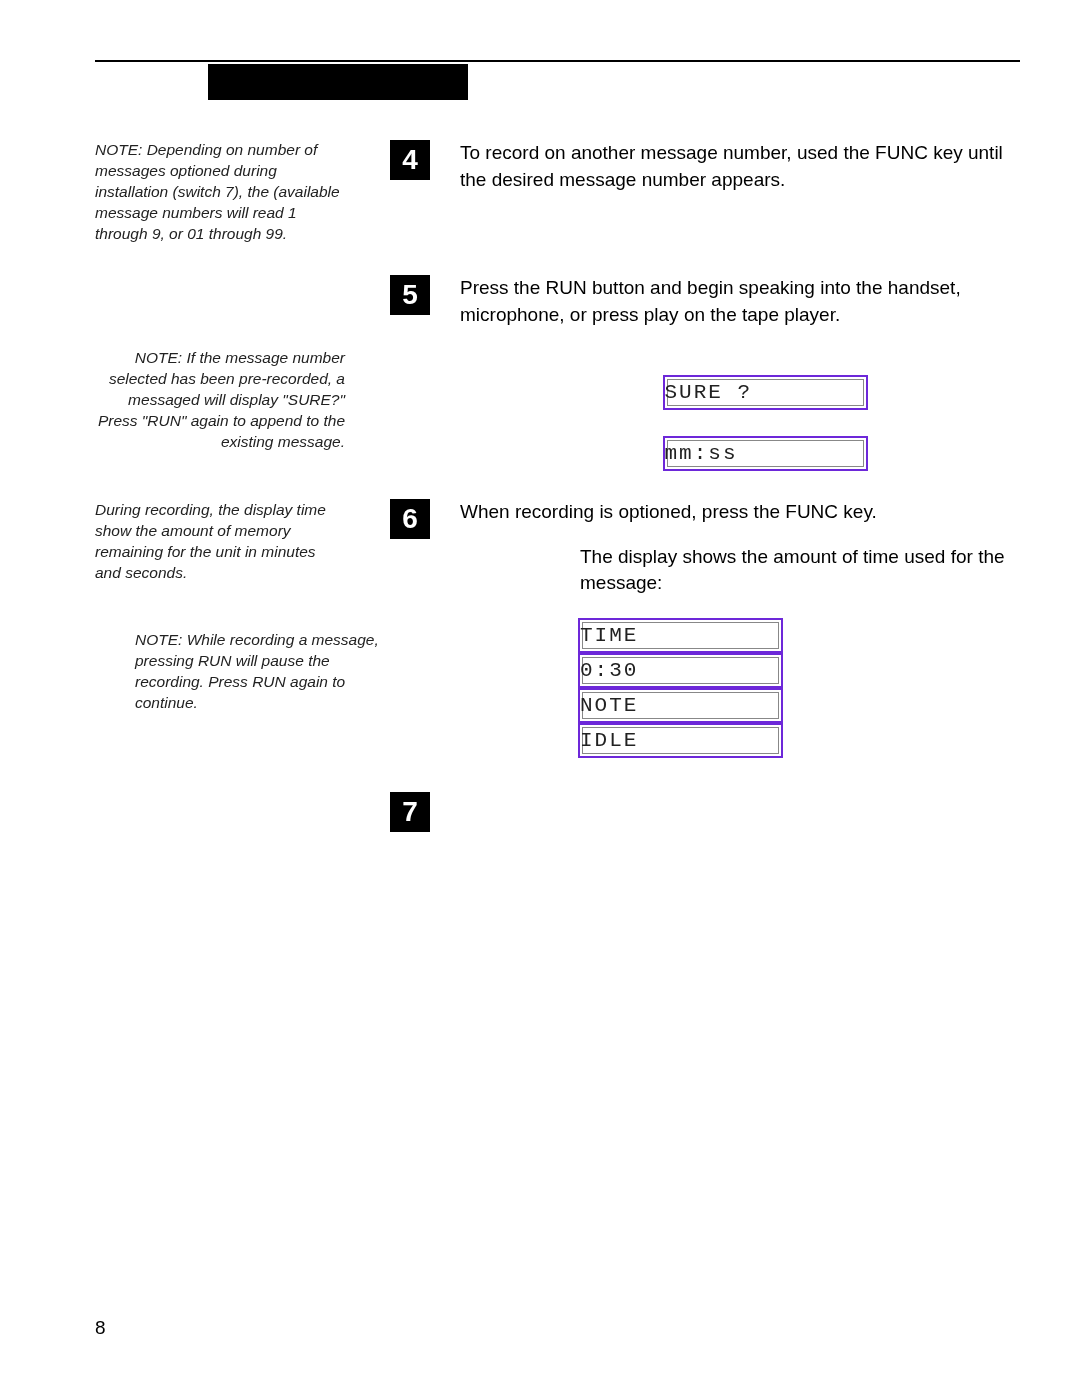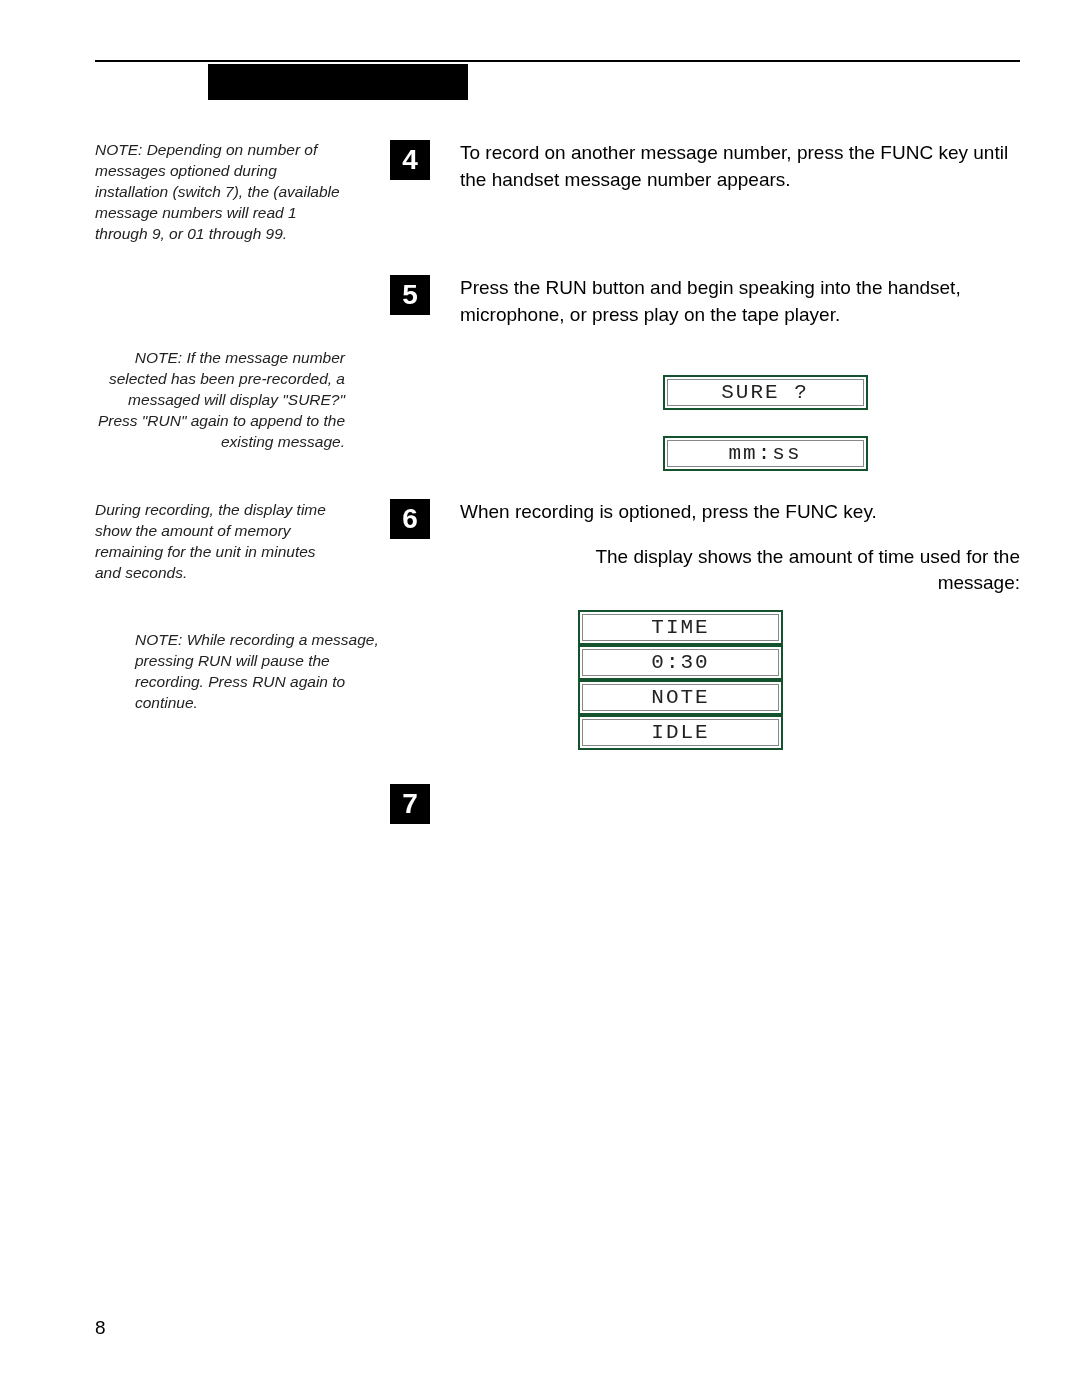--- a/index.html
+++ b/index.html
@@ -17,23 +17,23 @@
   .note3 { top: 360px; }
   .note4 { top: 490px; margin-left: 40px; }
 
   .main { position: absolute; left: 295px; right: 0; top: 0; }
 
   .step { position: relative; margin-bottom: 50px; }
   .step-num { position: absolute; left: 0; top: 0; width: 40px; height: 40px; background: #000; color: #fff; font-weight: bold; font-size: 28px; text-align: center; line-height: 40px; font-family: Arial, Helvetica, sans-serif; }
   .step-body { margin-left: 70px; font-size: 19px; line-height: 1.4; }
 
   .lcd-wrap { display: flex; flex-direction: column; align-items: center; gap: 26px; margin-top: 20px; margin-bottom: 20px; }
-  .lcd { width: 205px; border: 2px solid #14532d; box-shadow: inset 0 0 0 2px #fff, inset 0 0 0 3px #888; padding: 4px 0; text-align: center; font-family: "Courier New", Courier, monospace; font-size: 21px; letter-spacing: 2px; color: #222; }
+  .lcd { width: 205px; border: 2px solid #6d28d9; box-shadow: inset 0 0 0 2px #fff, inset 0 0 0 3px #888; padding: 4px 0; text-align: left; font-family: "Courier New", Courier, monospace; font-size: 21px; letter-spacing: 2px; color: #222; }
 
-  .step6-caption { margin-left: 190px; font-size: 19px; line-height: 1.4; margin-bottom: 13px; text-align: right; }
+  .step6-caption { margin-left: 190px; font-size: 19px; line-height: 1.4; margin-bottom: 21px; }
   .lcd-stack { margin-left: 188px; display: flex; flex-direction: column; }
 
   .page-num { position: absolute; left: 95px; bottom: 50px; font-size: 19px; }
 </style>
 </head>
 <body>
 
 <div class="page">
   <div class="top-thin"></div>
   <div class="top-rule"></div>
@@ -42,21 +42,21 @@
 
     <div class="side note1">NOTE: Depending on number of messages optioned during installation (switch 7), the (available message numbers will read 1 through 9, or 01 through 99.</div>
     <div class="side note2">NOTE: If the message number selected has been pre-recorded, a messaged will display "SURE?" Press "RUN" again to append to the existing message.</div>
     <div class="side note3">During recording, the display time show the amount of memory remaining for the unit in minutes and seconds.</div>
     <div class="side note4">NOTE: While recording a message, pressing RUN will pause the recording. Press RUN again to continue.</div>
 
     <div class="main">
 
       <div class="step" style="min-height:85px;">
         <div class="step-num">4</div>
-        <div class="step-body">To record on another message number, press the FUNC key until the handset message number appears.</div>
+        <div class="step-body">To record on another message number, used the FUNC key until the desired message number appears.</div>
       </div>
 
       <div class="step" style="min-height:70px; margin-bottom:30px;">
         <div class="step-num">5</div>
         <div class="step-body">Press the RUN button and begin speaking into the handset, microphone, or press play on the tape player.</div>
       </div>
 
       <div class="lcd-wrap" style="margin-left:120px; margin-bottom:28px;">
         <div class="lcd">SURE ?</div>
         <div class="lcd">mm:ss</div>

